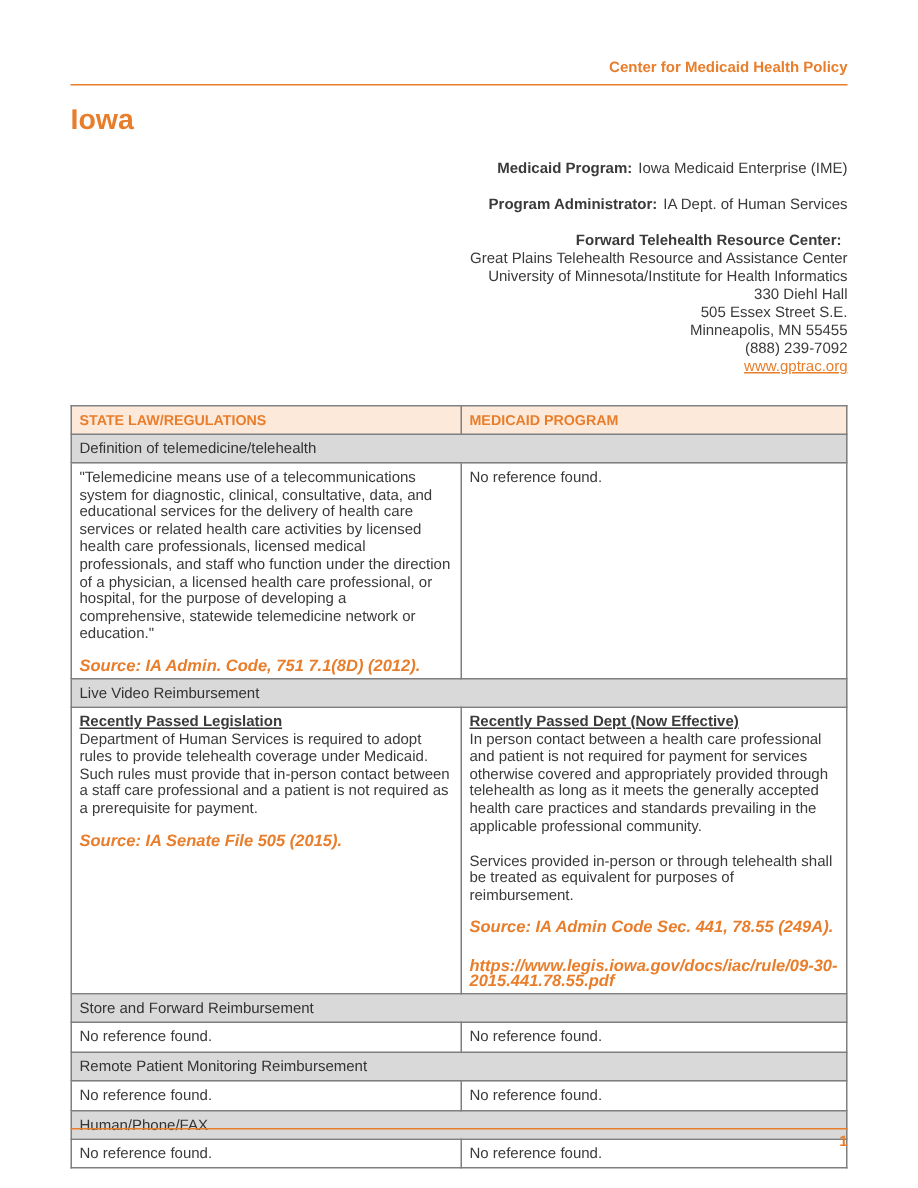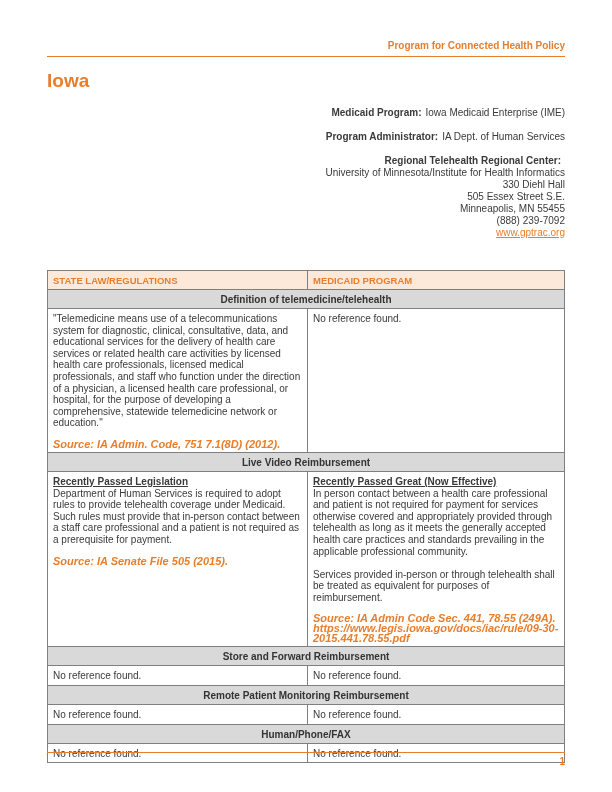--- a/index.html
+++ b/index.html
@@ -63,24 +63,23 @@
     background:var(--header-bg);
     color:var(--accent);
     font-size:9.5px;font-weight:bold;
     text-align:left;
     height:15px;
     vertical-align:middle;
   }
   .col-left{width:260px;}
   .section-row td{
     background:var(--section-bg);
-    font-weight:bold;color:#333;
+    font-weight:normal;color:#333;
     height:18px;
     vertical-align:middle;
-    text-align:center;
   }
   .cell{line-height:11.6px;}
   .cell-def{height:142px;}
   .cell-lv{height:151px;}
   .cell-ref{height:18px;}
   .cell-heading{
     font-weight:bold;
     text-decoration:underline;
   }
   .body-text{white-space:pre-line;}
@@ -90,52 +89,54 @@
     font-weight:bold;font-style:italic;
     font-size:11px;line-height:10px;
   }
   .source-url{
     display:block;
     color:var(--accent);
     font-weight:bold;font-style:italic;
     text-decoration:none;
     word-break:break-all;
     cursor:pointer;
+    margin-top:16px;
   }
   
   .footer-rule{
     position:absolute;top:752px;left:47px;width:518px;
     border-top:1px solid var(--accent);
   }
   .page-number{
     position:absolute;top:756px;left:47px;width:518px;
     text-align:right;
     color:var(--accent);
     font-size:10px;font-weight:bold;
   }
 </style>
 </head>
 <body>
 
 <div class="page">
 
-  <div class="brand">Program for Connected Health Policy</div>
+  <div class="brand">Center for Medicaid Health Policy</div>
   <div class="header-rule"></div>
   <div class="page-title">Iowa</div>
 
   <div class="info">
     <div>
       <span class="label">Medicaid Program:</span><span>Iowa Medicaid Enterprise (IME)</span>
     </div>
     <div class="gap"></div>
     <div>
       <span class="label">Program Administrator:</span><span>IA Dept. of Human Services</span>
     </div>
     <div class="gap"></div>
-    <div class="label">Regional Telehealth Regional Center:</div>
+    <div class="label">Forward Telehealth Resource Center:</div>
+    <div>Great Plains Telehealth Resource and Assistance Center</div>
     <div>University of Minnesota/Institute for Health Informatics</div>
     <div>330 Diehl Hall</div>
     <div>505 Essex Street S.E.</div>
     <div>Minneapolis, MN 55455</div>
     <div>(888) 239-7092</div>
     <div><span class="link">www.gptrac.org</span></div>
   </div>
 
   <table class="policy-table">
     <tbody>
@@ -160,21 +161,21 @@
     <tr class="section-row">
       <td colspan="2">Live Video Reimbursement</td>
     </tr>
     <tr>
       <td class="cell cell-lv">
         <div class="cell-heading">Recently Passed Legislation</div>
         <div class="body-text">Department of Human Services is required to adopt rules to provide telehealth coverage under Medicaid. Such rules must provide that in-person contact between a staff care professional and a patient is not required as a prerequisite for payment.</div>
         <div class="source">Source: IA Senate File 505 (2015).</div>
       </td>
       <td class="cell cell-lv">
-        <div class="cell-heading">Recently Passed Great (Now Effective)</div>
+        <div class="cell-heading">Recently Passed Dept (Now Effective)</div>
         <div class="body-text">In person contact between a health care professional and patient is not required for payment for services otherwise covered and appropriately provided through telehealth as long as it meets the generally accepted health care practices and standards prevailing in the applicable professional community.
 
 Services provided in-person or through telehealth shall be treated as equivalent for purposes of reimbursement.</div>
         <div class="source">
           <span>Source: IA Admin Code Sec. 441, 78.55 (249A).</span>
           <span class="source-url">https://www.legis.iowa.gov/docs/iac/rule/09-30-2015.441.78.55.pdf</span>
         </div>
       </td>
     </tr>
 

